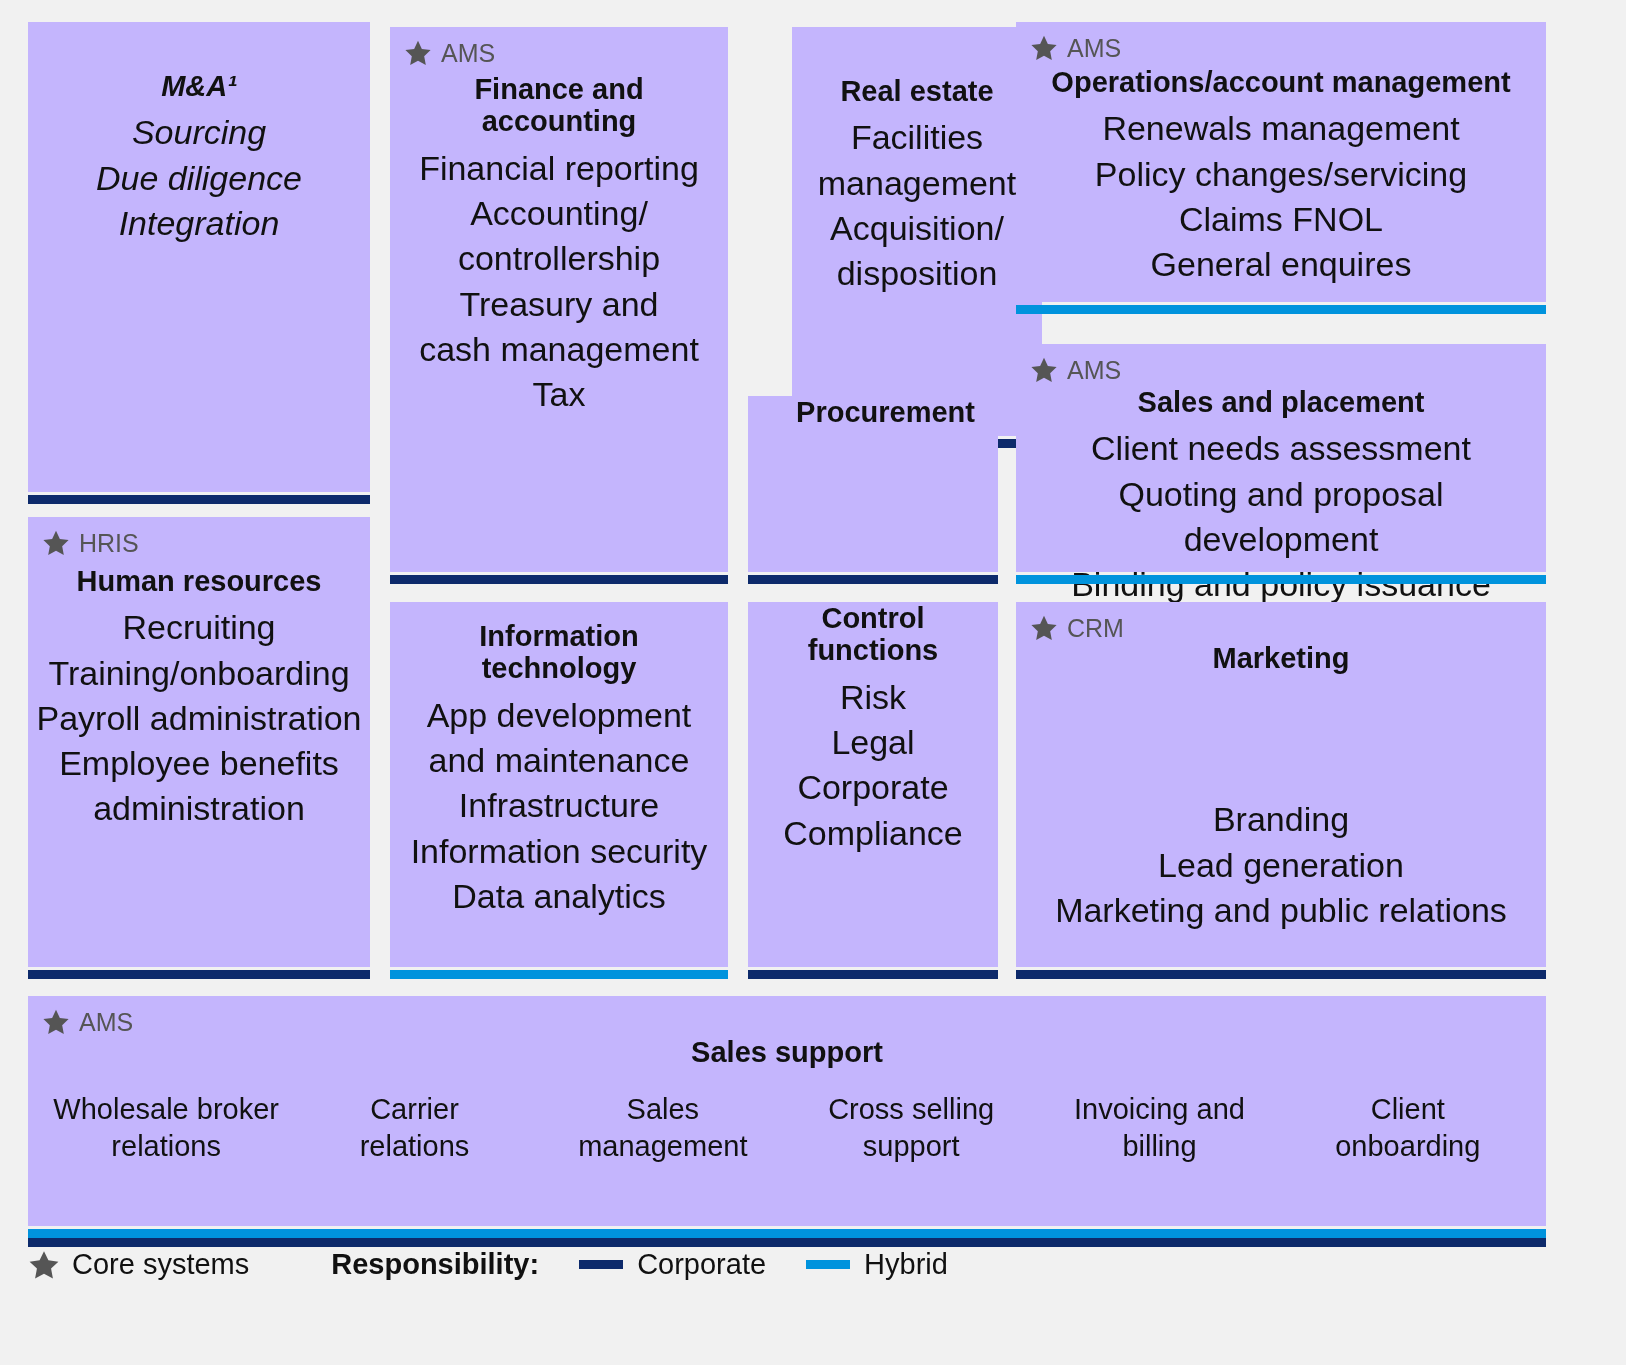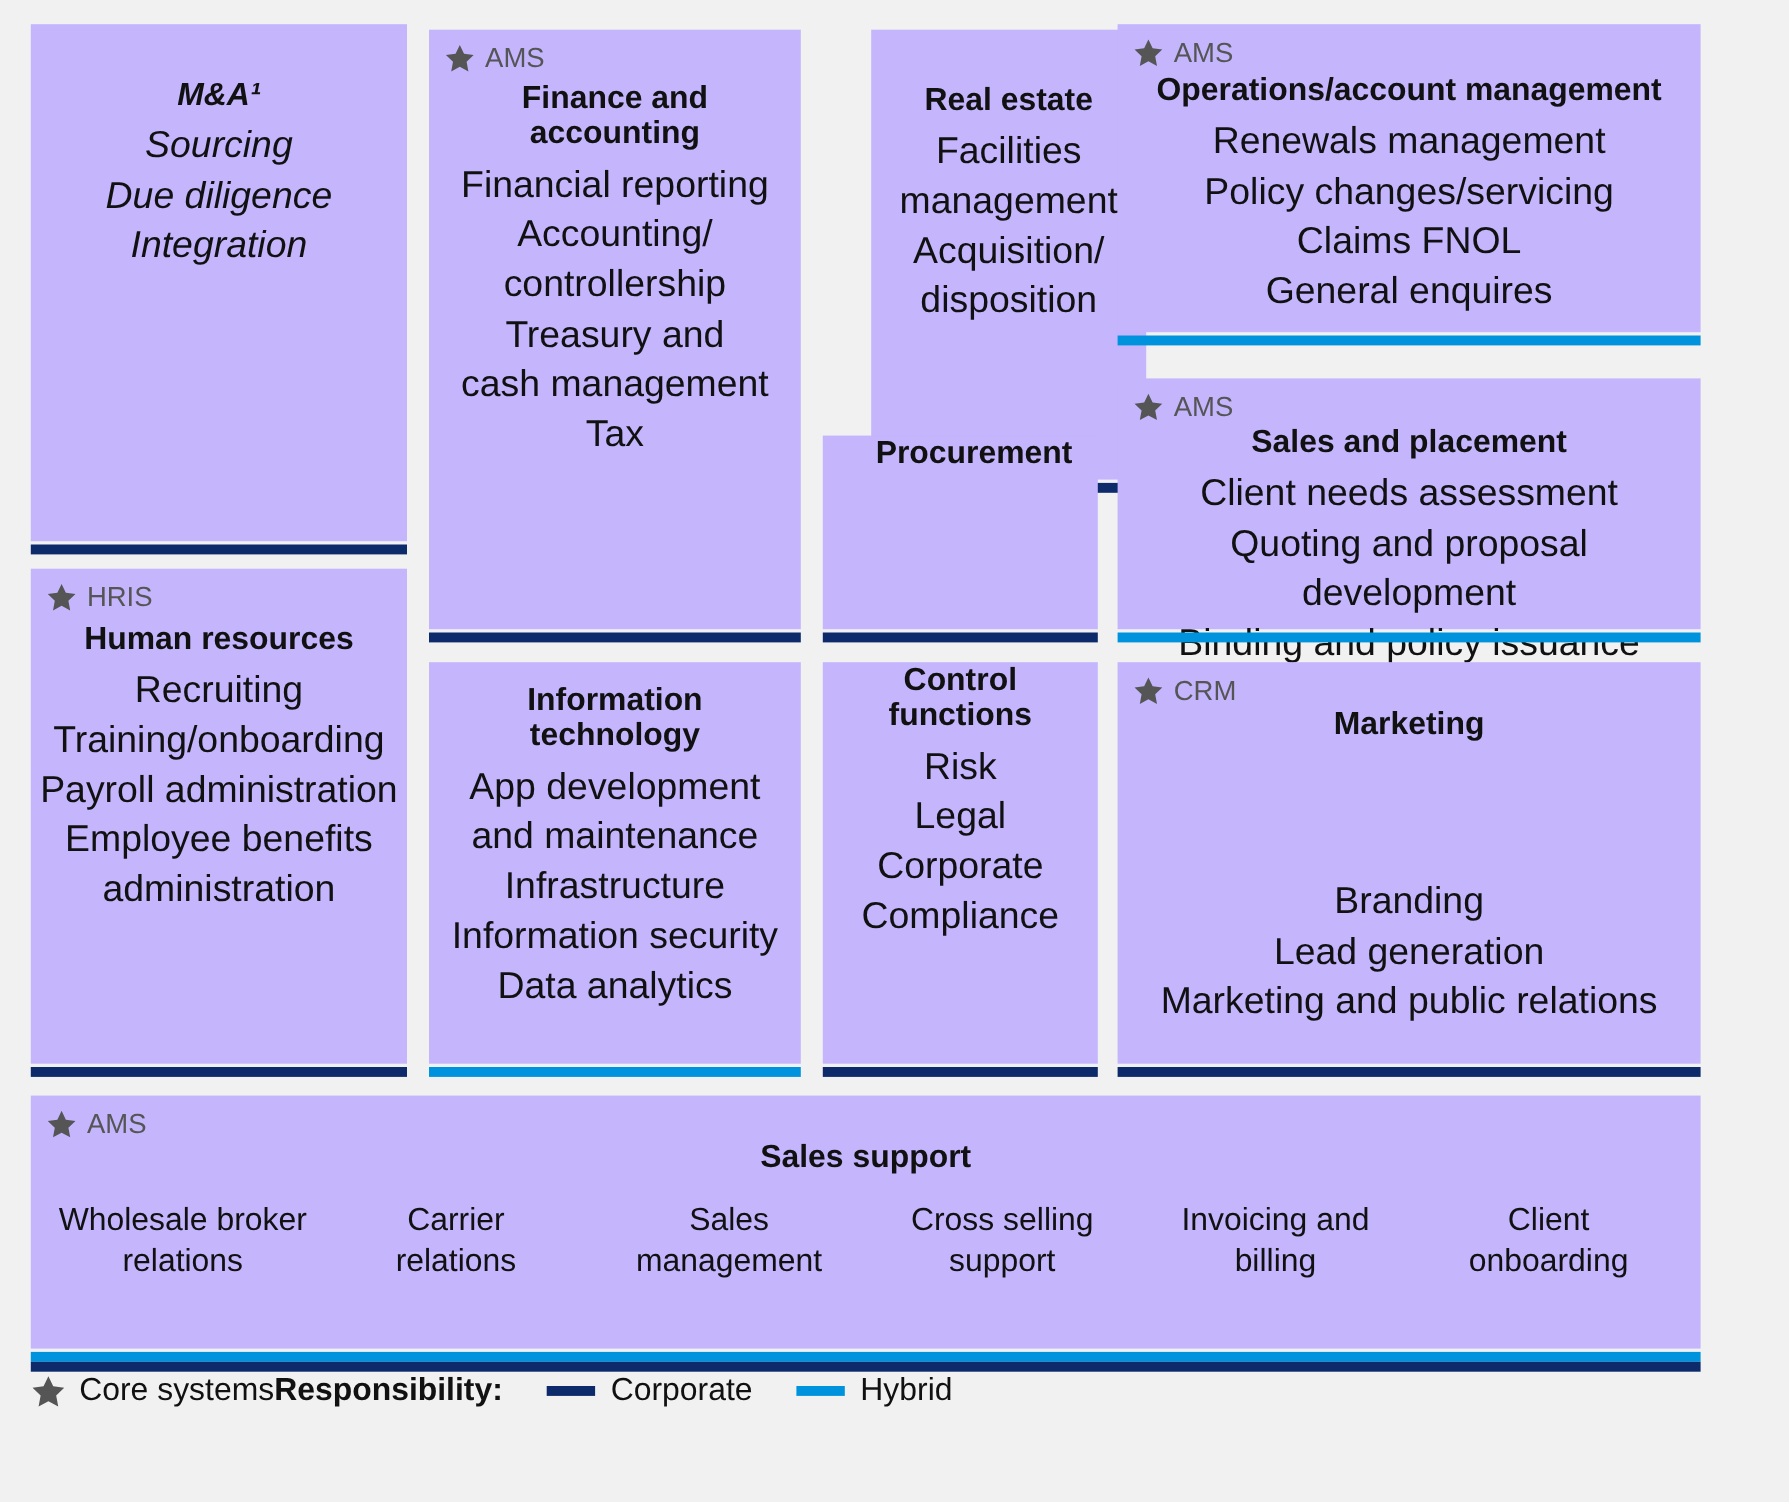--- a/index.html
+++ b/index.html
@@ -99,21 +99,21 @@
   }
 
   
   .legend{
     position:absolute;left:28px;top:1248px;
     display:flex;align-items:center;
     font-size:29px;
   }
   .legend .star{width:32px;height:32px;}
   .leg-core{display:flex;align-items:center;gap:12px;}
-  .leg-resp{font-weight:bold;}
+  .leg-resp{margin-left:82px;font-weight:bold;}
   .leg-swatch{
     display:inline-block;width:44px;height:9px;
     margin:0 14px 0 40px;vertical-align:middle;
   }
   .leg-swatch.corp{background:#0d2a6b;}
   .leg-swatch.hyb{background:#0093dd;}
   .leg-pair{display:flex;align-items:center;}
 </style>
 </head>
 <body>

